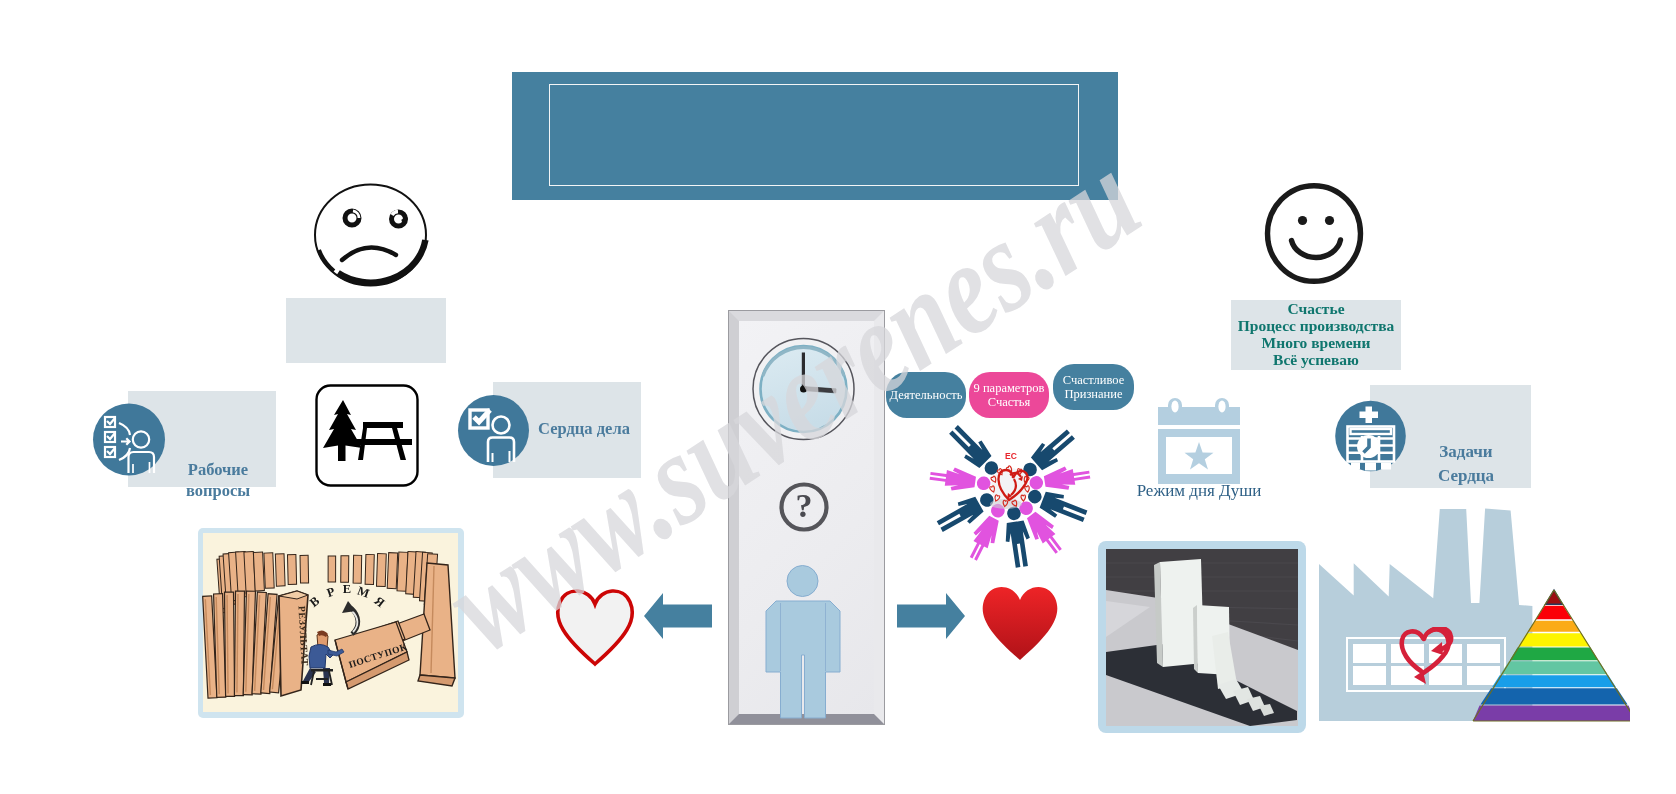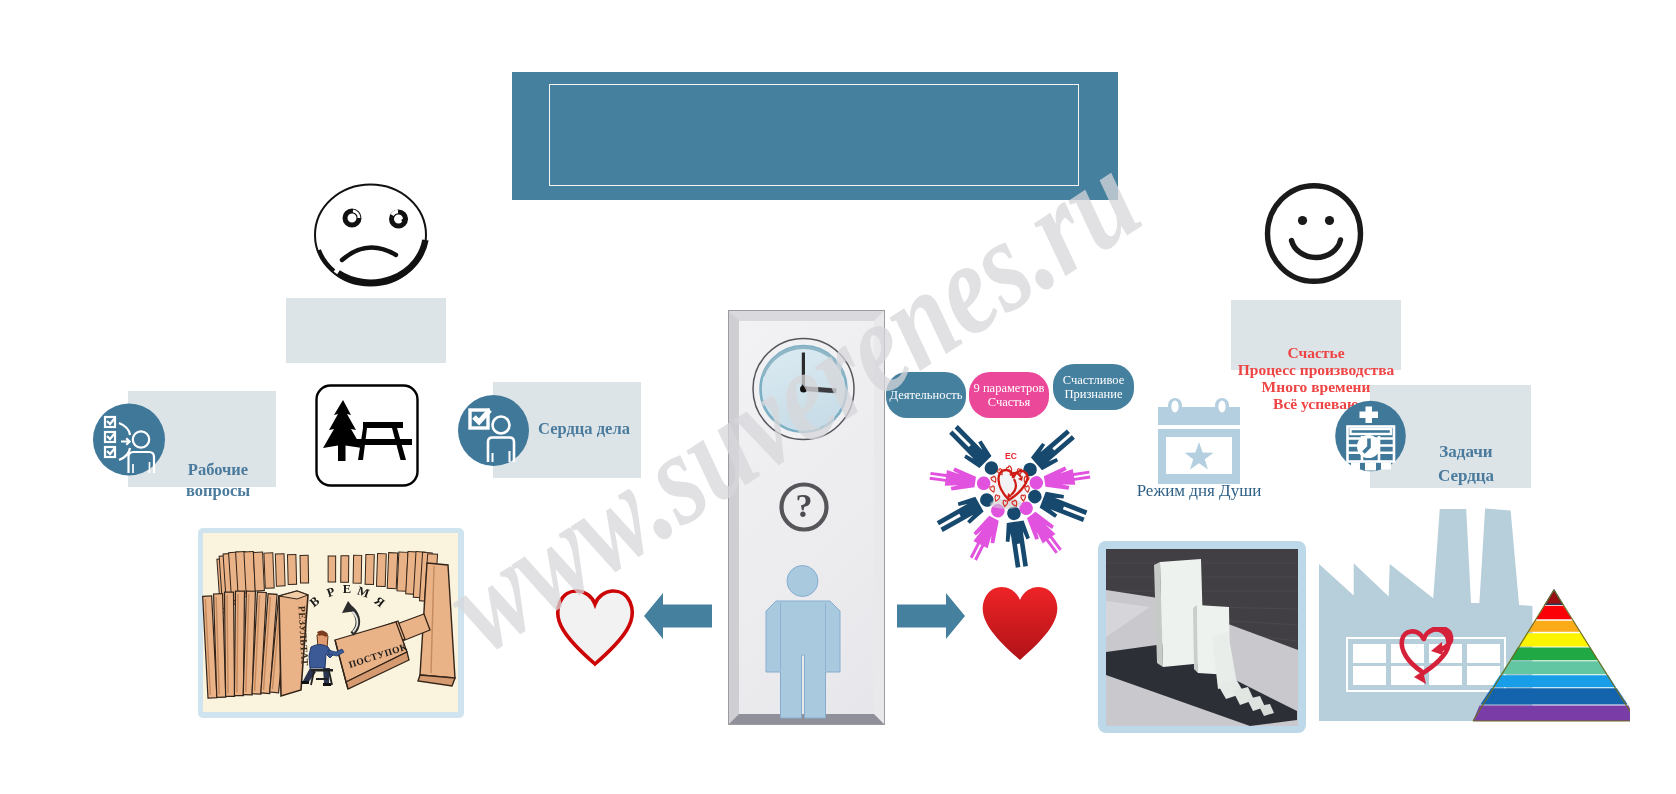--- a/index.html
+++ b/index.html
@@ -33,21 +33,21 @@
 
 <svg class="abs" style="left:1264px;top:182px;" width="102" height="104" viewBox="0 0 102 104">
   <ellipse cx="50" cy="51.5" rx="46.5" ry="47.8" fill="#fff" stroke="#1a1a1a" stroke-width="5.4"></ellipse>
   <circle cx="38.5" cy="38.5" r="4.6" fill="#1a1a1a"></circle>
   <circle cx="65.5" cy="38.5" r="4.6" fill="#1a1a1a"></circle>
   <path d="M 27.5 58.5 A 25 21.5 0 0 0 76.5 58" fill="none" stroke="#1a1a1a" stroke-width="5.4" stroke-linecap="round"></path>
 </svg>
 
 <div class="graybox" style="left:1231px;top:300px;width:170px;height:70px;"></div>
 
-<div class="abs" style="left:1156px;top:300px;width:320px;text-align:center;color:#ef4444;font-weight:bold;font-size:15.5px;line-height:17px;margin-top:44px;">Счастье<br>Процесс производства<br>Много времени<br>Всё успеваю</div>
+<div class="abs" style="left:1156px;top:300px;width:320px;text-align:center;color:#0f766e;font-weight:bold;font-size:15.5px;line-height:17px;">Счастье<br>Процесс производства<br>Много времени<br>Всё успеваю</div>
 
 <div class="graybox" style="left:128px;top:391px;width:148px;height:96px;"></div>
 
 <div class="abs lbl" style="left:158px;top:419px;width:120px;font-size:16.5px;margin-top:40px;">Рабочие<br>вопросы</div>
 
 <svg class="abs" style="left:92px;top:402px;" width="74" height="75" viewBox="0 0 74 75">
   <circle cx="37" cy="37.5" r="36" fill="#40789a"></circle>
   <g stroke="#fff" stroke-width="2.2" fill="none">
     <rect x="13" y="15" width="10" height="10"></rect>
         <path d="M15 19 l3 3 l5 -6"></path>

